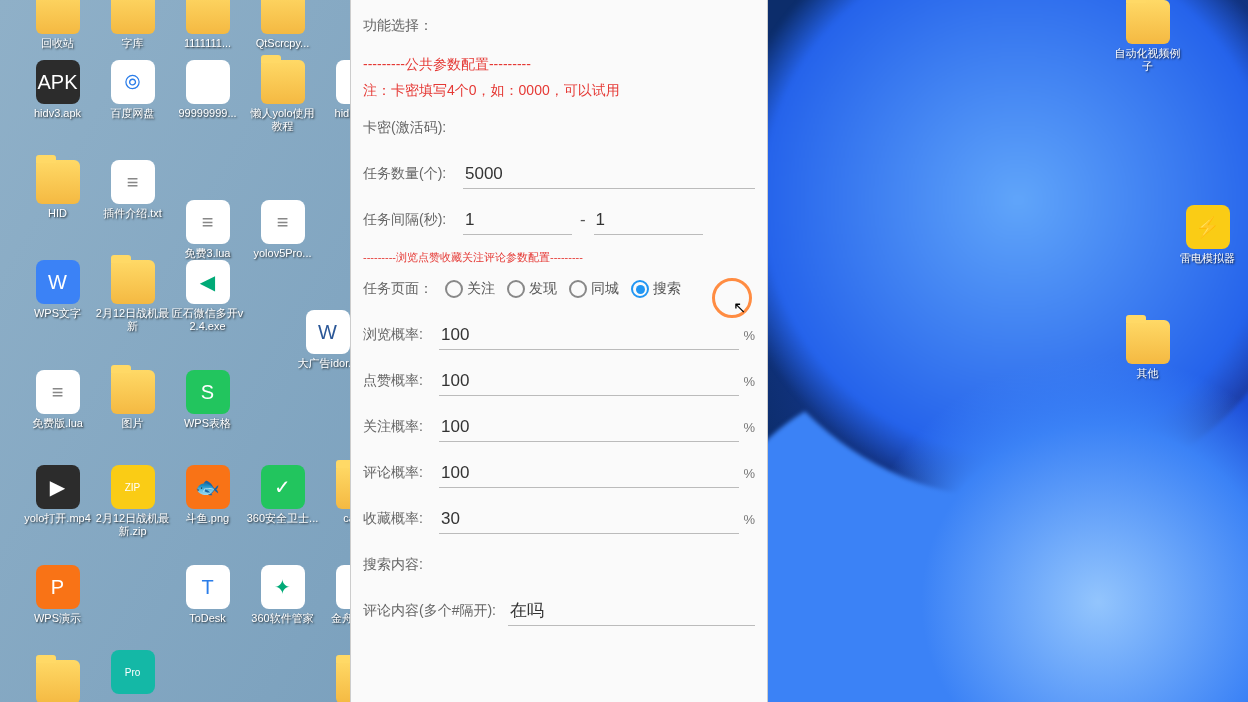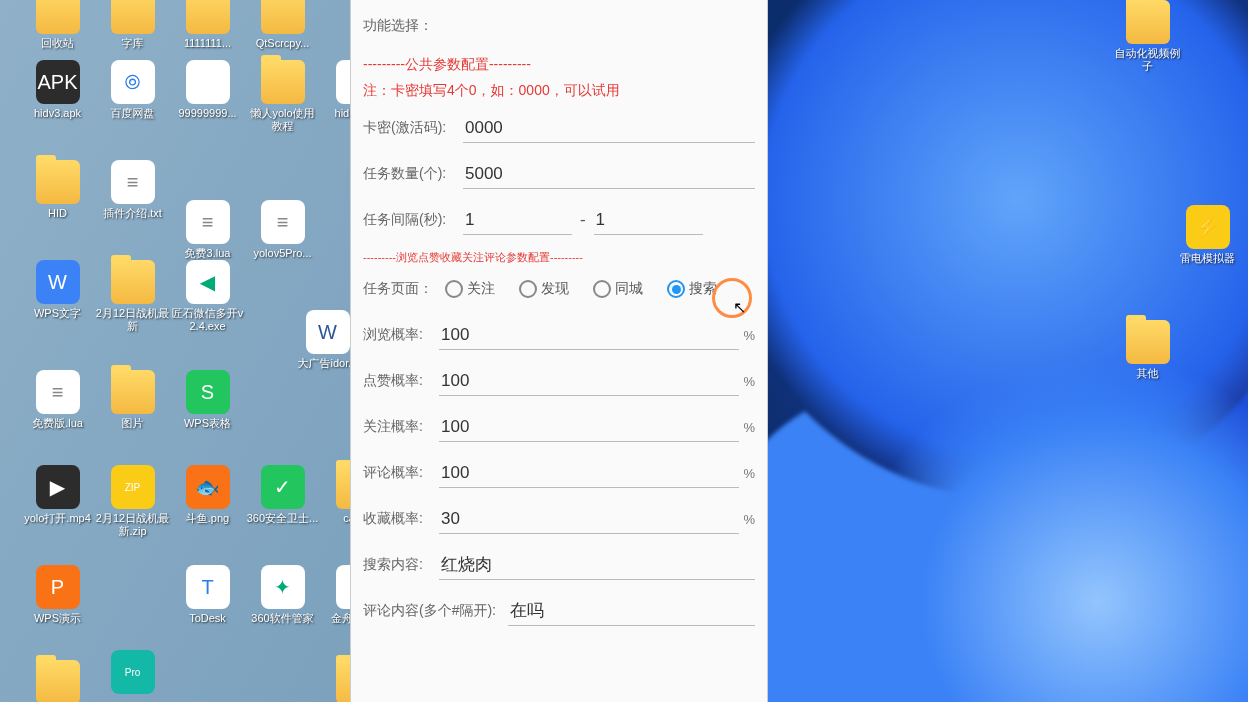--- a/index.html
+++ b/index.html
@@ -191,21 +191,21 @@
       padding: 4px 2px;
       outline: none;
       min-width: 0;
     }
     .text-input.small { flex: 0.4; }
     .dash { margin: 0 8px; color: #555; font-size: 17px; }
     .pct { margin-left: 4px; color: #777; font-size: 13px; }
     
     .radio-group {
       display: flex;
-      gap: 24px;
+      gap: 12px;
       align-items: center;
     }
     .radio-item {
       display: flex;
       align-items: center;
       gap: 4px;
       cursor: pointer;
     }
     .radio-circle {
       width: 18px;
@@ -413,21 +413,20 @@
 
     <div class="row">
       <span class="row-label">功能选择：</span>
     </div>
 
     <div class="section-header">---------公共参数配置---------</div>
     <div class="note">注：卡密填写4个0，如：0000，可以试用</div>
 
     <div class="row">
       <span class="row-label">卡密(激活码):</span>
-      <input class="text-input" value="0000" style="">
     </div>
     <div class="row">
       <span class="row-label">任务数量(个):</span>
       <input class="text-input" value="5000" style="">
     </div>
     <div class="row">
       <span class="row-label">任务间隔(秒):</span>
       <input class="text-input small" value="1" style="">
       <span class="dash">-</span>
       <input class="text-input small" value="1" style="">
@@ -477,21 +476,20 @@
       <input class="text-input" value="100" style="">
       <span class="pct">%</span>
     </div>
     <div class="row">
       <span class="row-label" style="width:76px">收藏概率:</span>
       <input class="text-input" value="30" style="">
       <span class="pct">%</span>
     </div>
     <div class="row">
       <span class="row-label" style="width:76px">搜索内容:</span>
-      <input class="text-input" value="红烧肉" style="">
     </div>
     <div class="row">
       <span class="row-label wide-label">评论内容(多个#隔开):</span>
       <input class="text-input" value="在吗" style="">
     </div>
 
   </div>
 </div>
 
 <div class="cursor-ring"></div>

